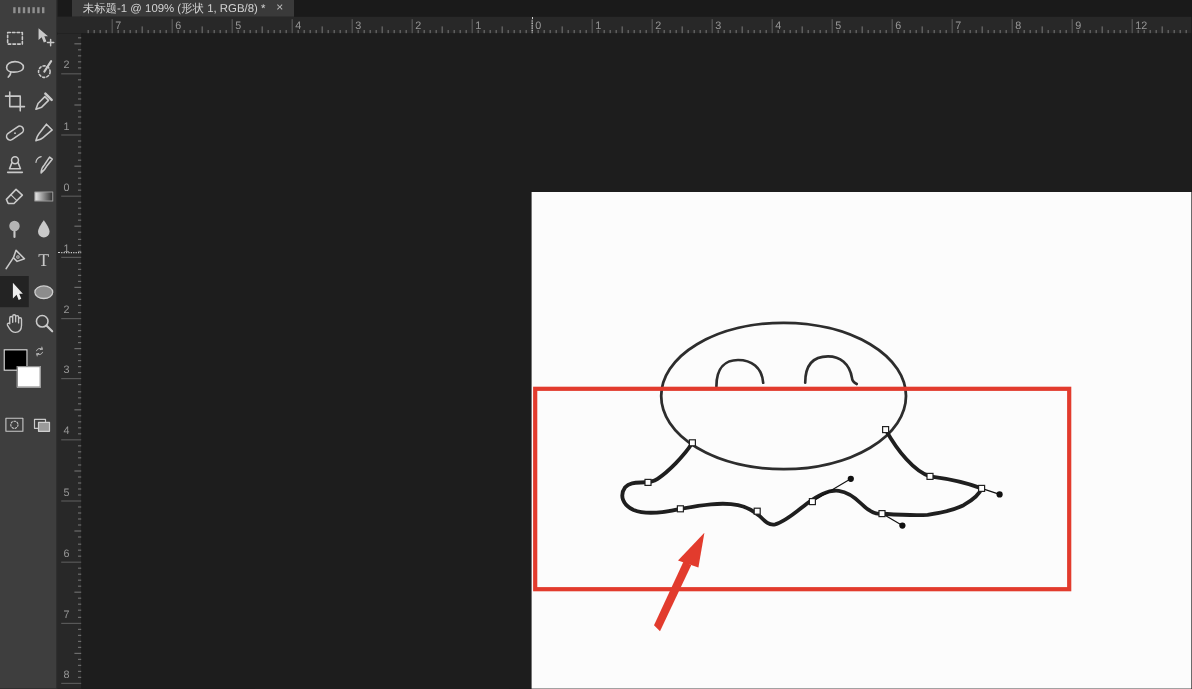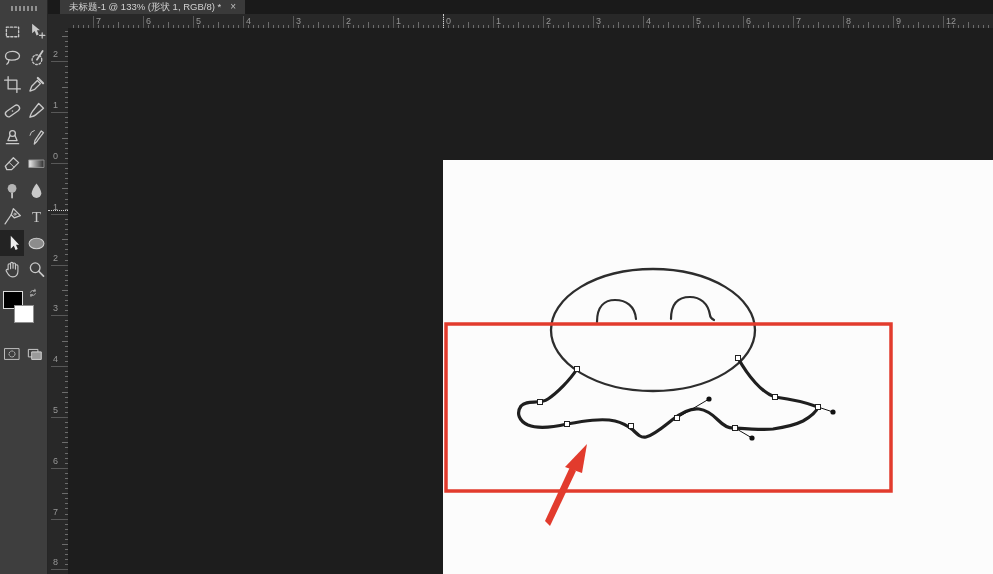--- a/index.html
+++ b/index.html
@@ -192,21 +192,21 @@
           <circle cx="12" cy="12" r="3.6" stroke-dasharray="1.6 1.6" stroke-width="1.1"></circle>
         </svg></div>
     <div id="screen-mode-btn"><svg viewBox="0 0 24 24" width="20" height="20" fill="none" stroke="currentColor" stroke-width="1.5" stroke-linecap="round" stroke-linejoin="round">
           <rect x="4.5" y="6.5" width="11" height="9" stroke-width="1.2"></rect>
           <rect x="8.5" y="9.5" width="11" height="9" fill="#9a9a9a" stroke="#d0d0d0" stroke-width="1.2"></rect>
         </svg></div>
   </div>
 
   <div id="tabbar">
     <div class="tab">
-      <span>未标题-1 @ 133% (形状 1, RGB/8) *</span>
+      <span>未标题-1 @ 109% (形状 1, RGB/8) *</span>
       <span class="close">×</span>
     </div>
   </div>
 
   <div id="rcorner"></div>
   <div id="hruler">
       <div class="rtick" style="left: 25px; top: 11px; width: 1px; height: 3px;"></div>
       <div class="rtick" style="left: 30px; top: 11px; width: 1px; height: 3px;"></div>
       <div class="rtick" style="left: 35px; top: 11px; width: 1px; height: 3px;"></div>
       <div class="rtick" style="left: 40px; top: 11px; width: 1px; height: 3px;"></div>

